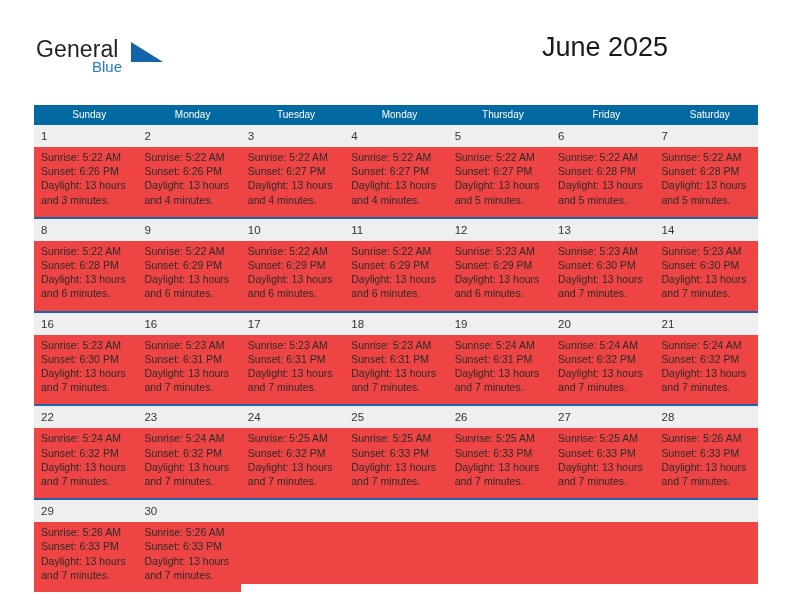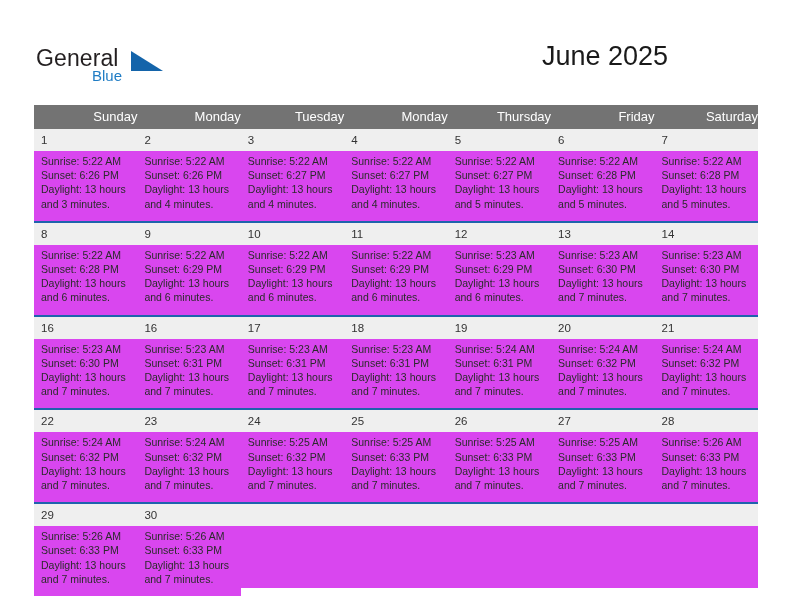--- a/index.html
+++ b/index.html
@@ -13,21 +13,21 @@
   body {
     font-family: "Liberation Sans", sans-serif;
     color: #222222;
     position: relative;
     overflow: hidden;
   }
 
   
   .page-header {
     position: absolute;
-    left: 0; top: 9px;
+    left: 0; top: 0;
     width: 704px;
     height: 100px;
   }
 
   .logo {
     position: absolute;
     left: 36px;
     top: 36px;
     width: 180px;
     height: 56px;
@@ -83,25 +83,25 @@
   .calendar {
     position: absolute;
     left: 34px;
     top: 105px;
     width: 724px;
     border-collapse: collapse;
     table-layout: fixed;
   }
 
   .calendar th {
-    background: #737373;
+    background: #0369a1;
     color: #ffffff;
-    font-size: 13px;
+    font-size: 10px;
     font-weight: normal;
-    text-align: right;
+    text-align: center;
     padding: 4px 0 5px 7px;
     height: 19px;
     border: none;
   }
 
   .calendar td {
     vertical-align: top;
     padding: 0;
     border: none;
     width: 103.4px;
@@ -122,21 +122,21 @@
     padding: 4px 0 4px 7px;
     height: 22px;
   }
   .daynum.empty {
     color: transparent;
   }
 
   .cellbody {
     padding: 3px 6px 10px 7px;
     min-height: 62px;
-    background: #d946ef;
+    background: #ef4444;
   }
   .cellline {
     font-size: 10.5px;
     line-height: 14.2px;
     color: #2b2b2b;
     white-space: nowrap;
   }
 </style>
 </head>
 <body>

